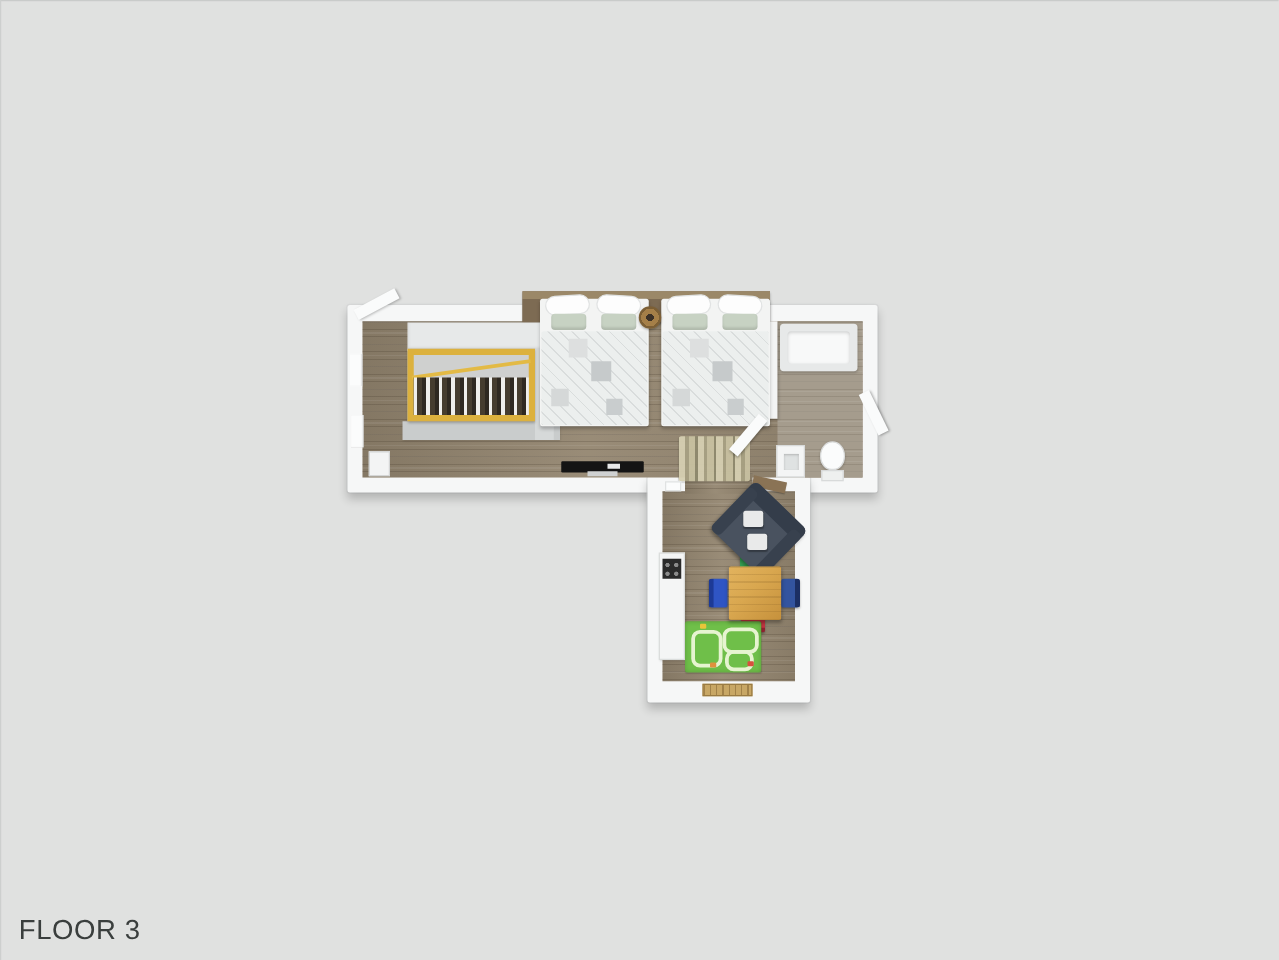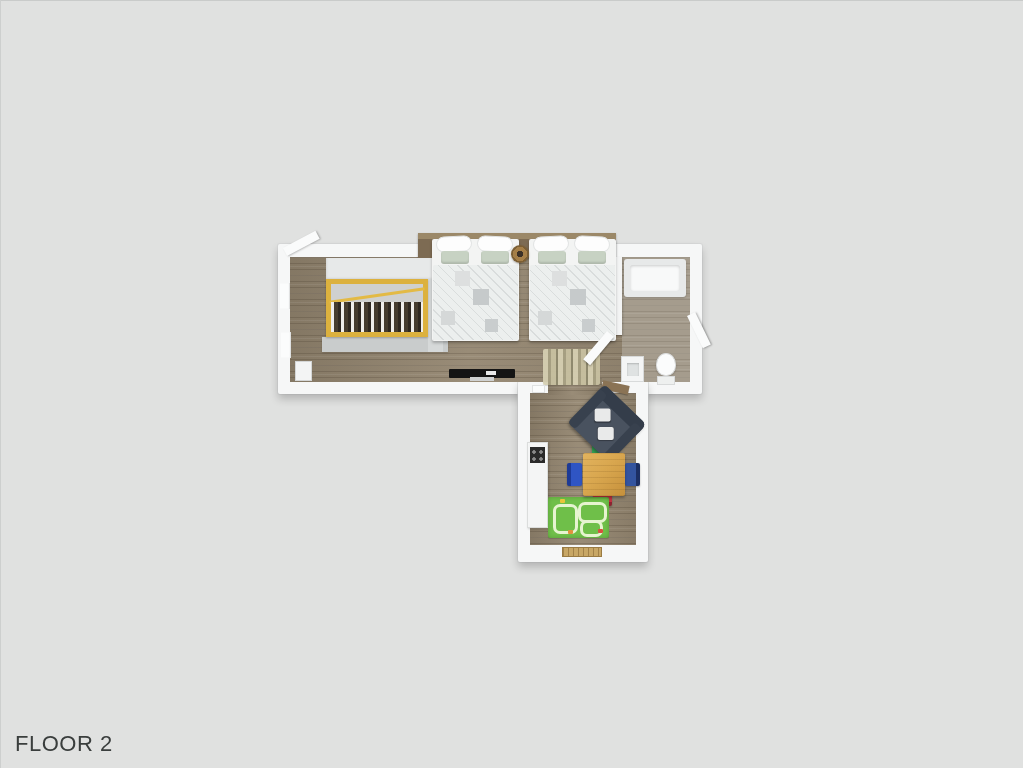--- a/index.html
+++ b/index.html
@@ -220,13 +220,13 @@
 <div class="abs play-mat">
   <div class="road road1"></div>
   <div class="road road2"></div>
   <div class="road road3"></div>
   <div class="mat-dot md-y"></div>
   <div class="mat-dot md-r"></div>
   <div class="mat-dot md-o"></div>
 </div>
 <div class="abs threshold"></div>
 
-<div class="abs floor-label">FLOOR 2</div>
+<div class="abs floor-label">FLOOR 3</div>
 
 </body></html>

